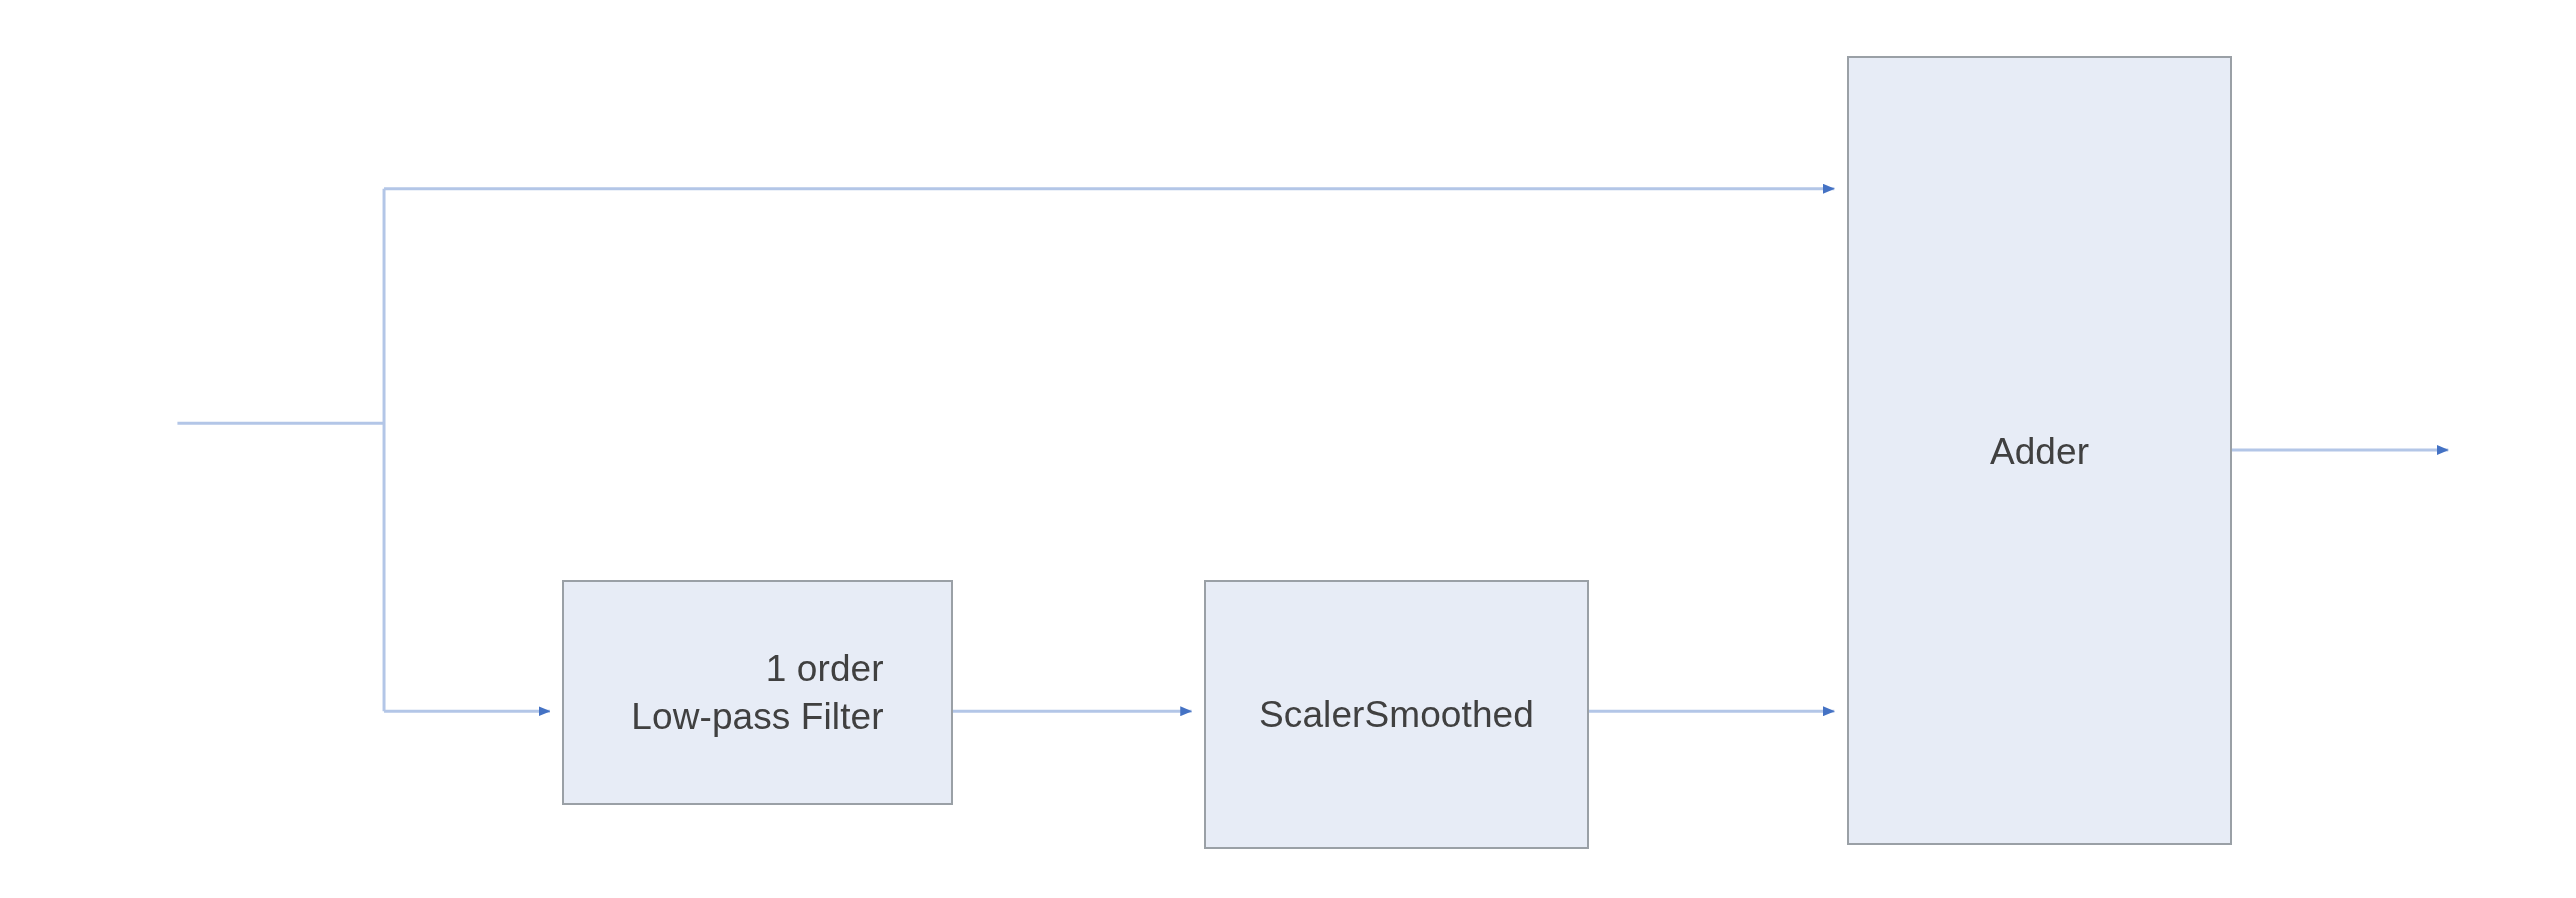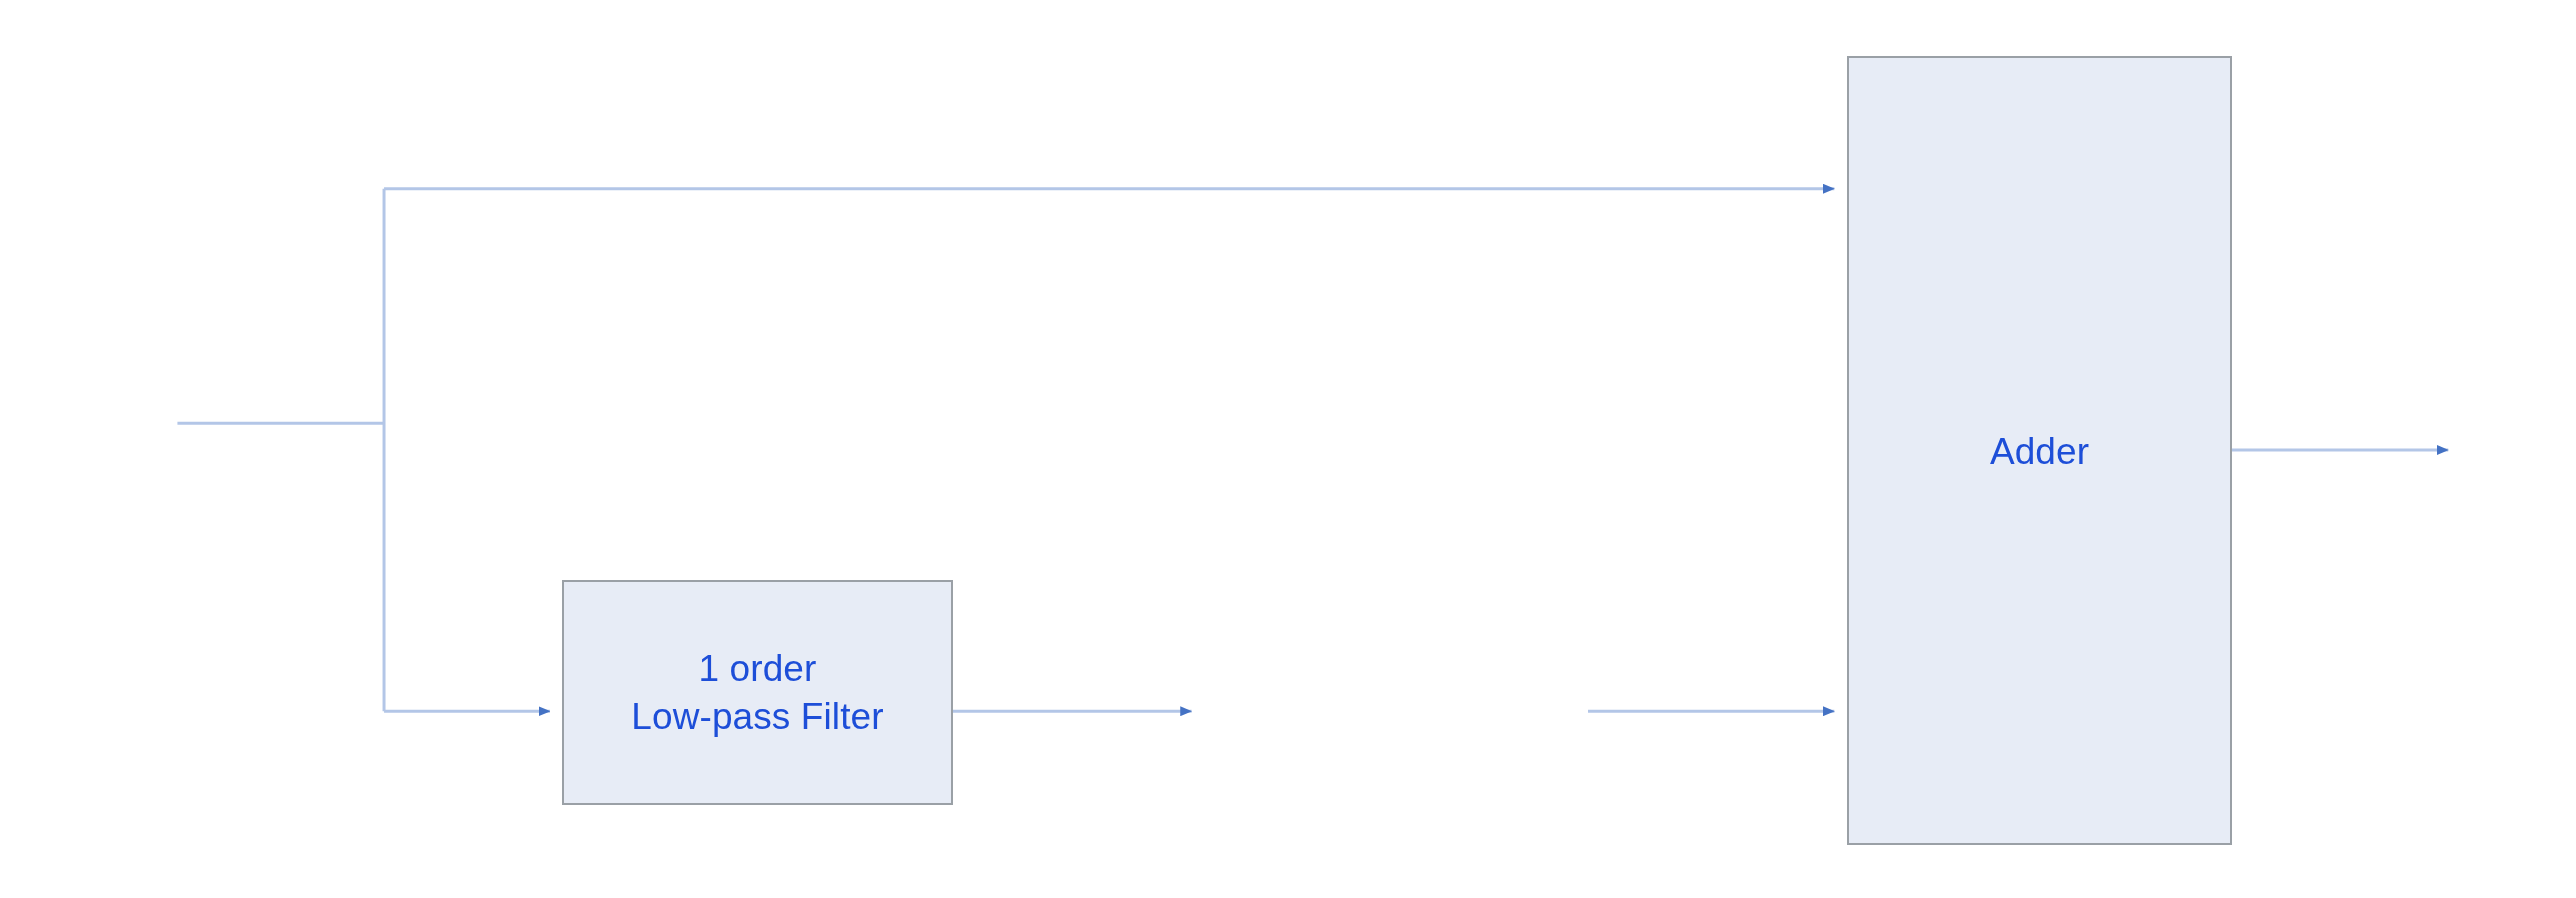--- a/index.html
+++ b/index.html
@@ -32,23 +32,24 @@
     border: 2px solid #9aa0a6;
     display: flex;
     align-items: center;
     justify-content: center;
     text-align: center;
   }
   .node-label {
     font-family: "Liberation Sans", sans-serif;
     font-size: 37px;
     line-height: 1.28;
-    color: #1d4ed8;
+    color: #404040;
     white-space: pre-line;
     letter-spacing: 0.1px;
+    text-align: right;
   }
   
   #node-lowpass-filter {
     left: 562px;
     top: 580px;
     width: 391px;
     height: 225px;
   }
   
   #node-scaler-smoothed {
@@ -98,19 +99,22 @@
 
       <path d="M 2245 453 L 2464 453" marker-end="url(#arrowhead)"></path>
     </g>
   </svg>
 
   <div class="node-box" id="node-lowpass-filter">
     <span class="node-label">1 order
 Low-pass Filter</span>
   </div>
 
+  <div class="node-box" id="node-scaler-smoothed">
+    <span class="node-label">ScalerSmoothed</span>
+  </div>
 
   <div class="node-box" id="node-adder">
     <span class="node-label">Adder</span>
   </div>
 
 </div>
 
 
 </body></html>

